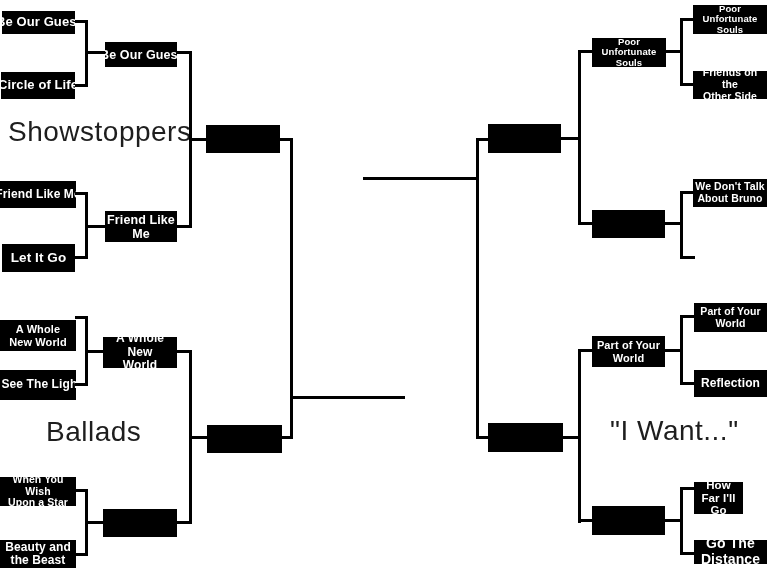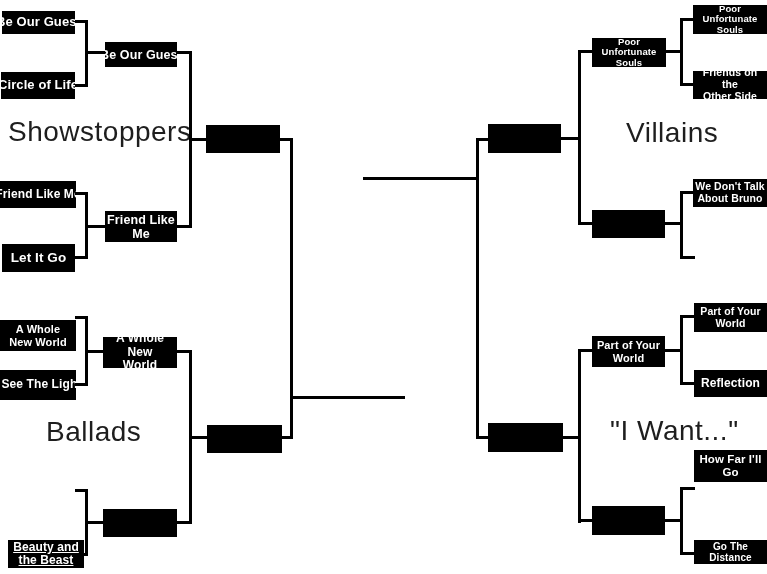--- a/index.html
+++ b/index.html
@@ -39,61 +39,62 @@
     white-space:nowrap;
   }
 </style>
 </head>
 <body>
 
 <div id="bracket">
 
   <div class="region-title" style="left:8px;top:116px;">Showstoppers</div>
   <div class="region-title" style="left:46px;top:416px;">Ballads</div>
-  <div class="region-title" style="left:626px;top:117px;">Villains</div>
   <div class="region-title" style="left:610px;top:415px;">"I Want..."</div>
 
   <div class="slot nw" style="left:2px;top:11px;width:73px;height:23px;font-size:13px;">Be Our Guest</div>
   <div class="slot nw" style="left:1px;top:72px;width:74px;height:27px;font-size:13px;">Circle of Life</div>
   <div class="slot nw" style="left:105px;top:42px;width:72px;height:25px;font-size:12.5px;">Be Our Guest</div>
   <div class="slot nw" style="left:0px;top:181px;width:76px;height:27px;font-size:12px;">Friend Like Me</div>
   <div class="slot nw" style="left:2px;top:244px;width:73px;height:28px;font-size:13.5px;">Let It Go</div>
   <div class="slot" style="left:105px;top:211px;width:72px;height:31px;font-size:12.5px;">Friend Like
 Me</div>
   <div class="slot" style="left:206px;top:125px;width:74px;height:28px;font-size:12px;"></div>
 
   <div class="slot" style="left:0px;top:304px;width:76px;height:31px;font-size:11px;margin-top:16px;">A Whole
 New World</div>
   <div class="slot nw" style="left:0px;top:370px;width:76px;height:30px;font-size:12px;">I See The Light</div>
   <div class="slot" style="left:103px;top:337px;width:74px;height:31px;font-size:12px;">A Whole New
 World</div>
-  <div class="slot" style="left:8px;top:540px;width:76px;height:28px;font-size:12px;text-decoration:underline;">Beauty and
+  <div class="slot" style="left:0px;top:477px;width:76px;height:29px;font-size:10.5px;">When You Wish
+Upon a Star</div>
+  <div class="slot" style="left:0px;top:540px;width:76px;height:28px;font-size:12px;">Beauty and
 the Beast</div>
   <div class="slot" style="left:103px;top:509px;width:74px;height:28px;font-size:12px;"></div>
   <div class="slot" style="left:207px;top:425px;width:75px;height:28px;font-size:12px;"></div>
 
   <div class="slot" style="left:693px;top:5px;width:74px;height:29px;font-size:9.5px;">Poor Unfortunate
 Souls</div>
   <div class="slot" style="left:693px;top:71px;width:74px;height:28px;font-size:10.5px;">Friends on the
 Other Side</div>
   <div class="slot" style="left:592px;top:38px;width:74px;height:29px;font-size:9.5px;">Poor Unfortunate
 Souls</div>
   <div class="slot" style="left:693px;top:179px;width:74px;height:28px;font-size:10.5px;">We Don't Talk
 About Bruno</div>
   <div class="slot" style="left:592px;top:210px;width:73px;height:28px;font-size:11px;"></div>
   <div class="slot" style="left:488px;top:124px;width:73px;height:29px;font-size:12px;"></div>
 
   <div class="slot" style="left:694px;top:303px;width:73px;height:29px;font-size:10.5px;">Part of Your
 World</div>
   <div class="slot nw" style="left:694px;top:370px;width:73px;height:27px;font-size:12px;text-align:center;">Reflection</div>
   <div class="slot" style="left:592px;top:336px;width:73px;height:31px;font-size:11px;">Part of Your
 World</div>
-  <div class="slot" style="left:694px;top:450px;width:73px;height:32px;font-size:11.5px;">How Far I'll
+  <div class="slot" style="left:694px;top:482px;width:49px;height:32px;font-size:11.5px;">How Far I'll
 Go</div>
-  <div class="slot" style="left:694px;top:540px;width:73px;height:24px;font-size:10px;">Go The
+  <div class="slot" style="left:694px;top:540px;width:73px;height:24px;font-size:14px;">Go The
 Distance</div>
   <div class="slot" style="left:592px;top:506px;width:73px;height:29px;font-size:11px;"></div>
   <div class="slot" style="left:488px;top:423px;width:75px;height:29px;font-size:12px;"></div>
 
   <div class="line" style="left:75px;top:20px;width:12px;height:3px;"></div>
   <div class="line" style="left:75px;top:84px;width:12px;height:3px;"></div>
   <div class="line" style="left:85px;top:20px;width:3px;height:67px;"></div>
   <div class="line" style="left:85px;top:51px;width:20px;height:3px;"></div>
   <div class="line" style="left:176px;top:51px;width:15px;height:3px;"></div>
   <div class="line" style="left:75px;top:192px;width:12px;height:3px;"></div>

